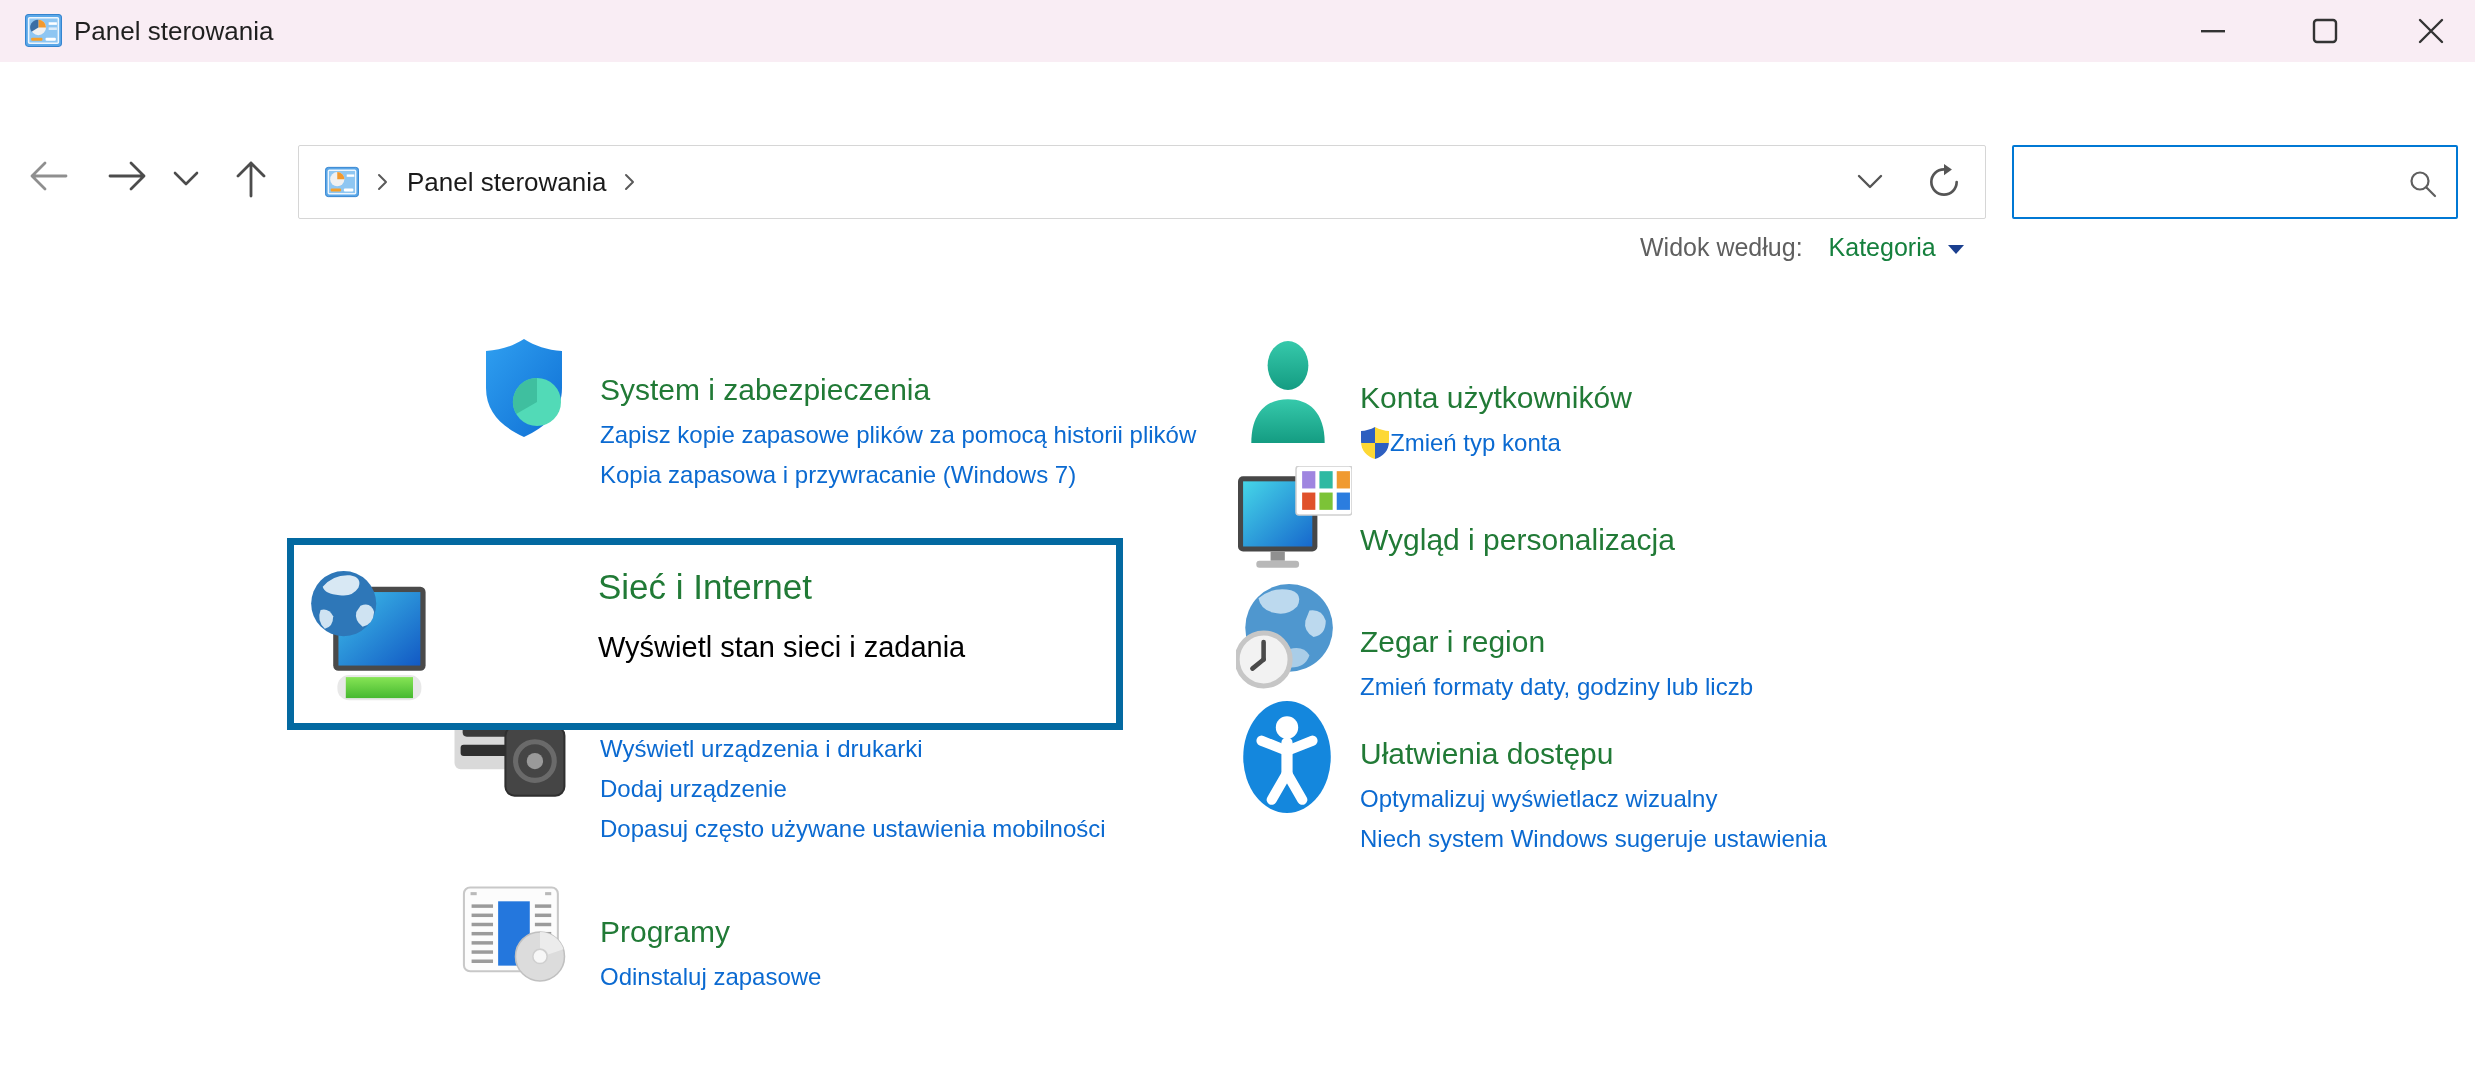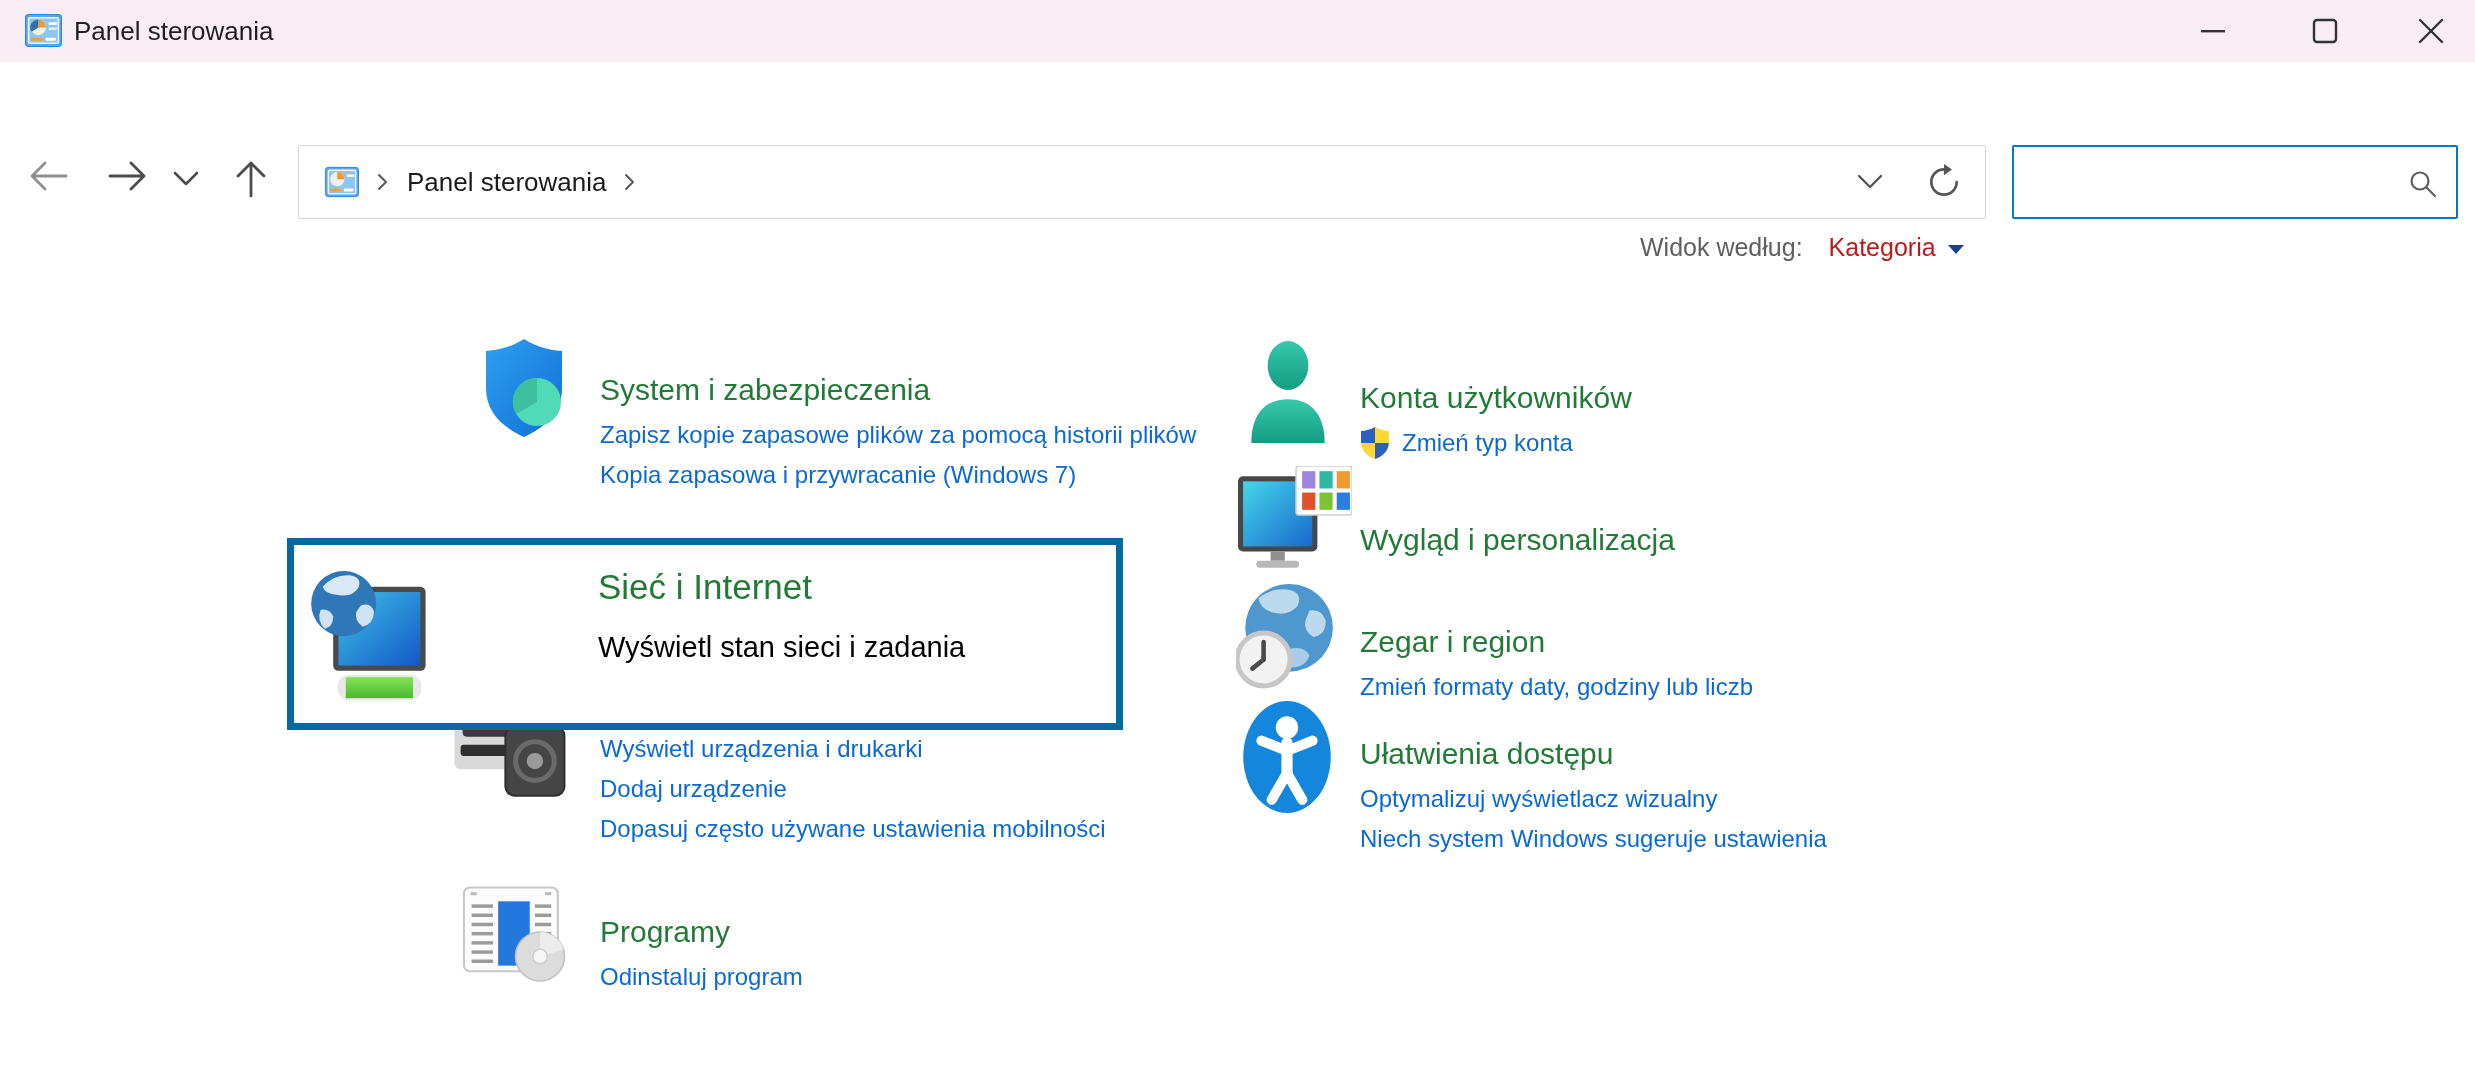--- a/index.html
+++ b/index.html
@@ -29,31 +29,31 @@
   .searchbox { position:absolute; left:2012px; top:83px; width:446px; height:74px;
                border:2px solid #0078d4; border-radius:2px; background:#fff; }
   .searchbox input { position:absolute; left:14px; top:0; width:370px; height:70px;
                      border:none; outline:none; font-size:24px; background:transparent; }
   .searchbox .mag { position:absolute; right:18px; top:22px; }
 
   
   .page-title { position:absolute; left:465px; top:226px; font-size:31px; color:#16479f; }
   .viewby { position:absolute; left:1640px; top:233px; font-size:25px; color:#5f5f5f;
             display:flex; align-items:center; }
-  .viewby .vb-value { color:#b91c1c; margin-left:26px; cursor:pointer; }
+  .viewby .vb-value { color:#15803d; margin-left:26px; cursor:pointer; }
   .viewby .vb-caret { width:0; height:0; margin-left:12px; margin-top:4px;
             border-left:8px solid transparent; border-right:8px solid transparent;
             border-top:9px solid #1a3f8f; }
 
   
   .cat-icon { position:absolute; }
   .cat-text { position:absolute; width:620px; }
   .cat-title { font-size:30px; color:#217a36; line-height:40px; cursor:pointer; display:inline-block;margin-top:30px; }
   .task-link { font-size:24px; color:#0b6ad1; line-height:34px; margin-bottom:6px; cursor:pointer; }
-  .shield-row { display:flex; align-items:center; gap:12px; }
+  .shield-row { display:flex; align-items:center; gap:0; }
 
   
   .callout { position:absolute; left:287px; top:538px; width:836px; height:192px;
              background:#fff; border:7px solid #0369a1; z-index:5; }
   .callout .net-icon { position:absolute; left:14px; top:14px; }
   .callout .co-title { position:absolute; left:304px; top:22px; font-size:35px; color:#217a36; cursor:pointer; }
   .callout .co-link  { position:absolute; left:304px; top:86px; font-size:29px; color:#000000; cursor:pointer; }
 
   .under { z-index:1; }
 </style>
@@ -237,21 +237,21 @@
         <rect x="71" y="45" width="16" height="3.4"></rect>
     </g>
     <rect x="35" y="15" width="31" height="63" fill="#2477dd"></rect>
     <circle cx="76" cy="69" r="24" fill="#dcdcdc" stroke="#c0c0c0" stroke-width="1.5"></circle>
     <path d="M76 45 A24 24 0 0 1 99 62 L84 67 A8 8 0 0 0 76 61 Z" fill="#ececec"></path>
     <circle cx="76" cy="69" r="7" fill="#f7f7f7" stroke="#cfcfcf" stroke-width="1.5"></circle>
   </svg>
   <div class="cat-text" style="left:600px; top:882px;">
     <div class="cat-title">Programy</div>
     <div style="margin-top:8px;">
-      <div class="task-link">Odinstaluj program</div>
+      <div class="task-link">Odinstaluj zapasowe</div>
     </div>
   </div>
 
   <svg class="cat-icon" style="left:1243px; top:338px;" width="90" height="107" viewBox="0 0 88 105">
     <defs>
       <linearGradient id="guser" x1="0" y1="0" x2="0" y2="1">
         <stop offset="0" stop-color="#36c9ab"></stop>
           <stop offset="1" stop-color="#149c82"></stop>
       </linearGradient>
     </defs>

